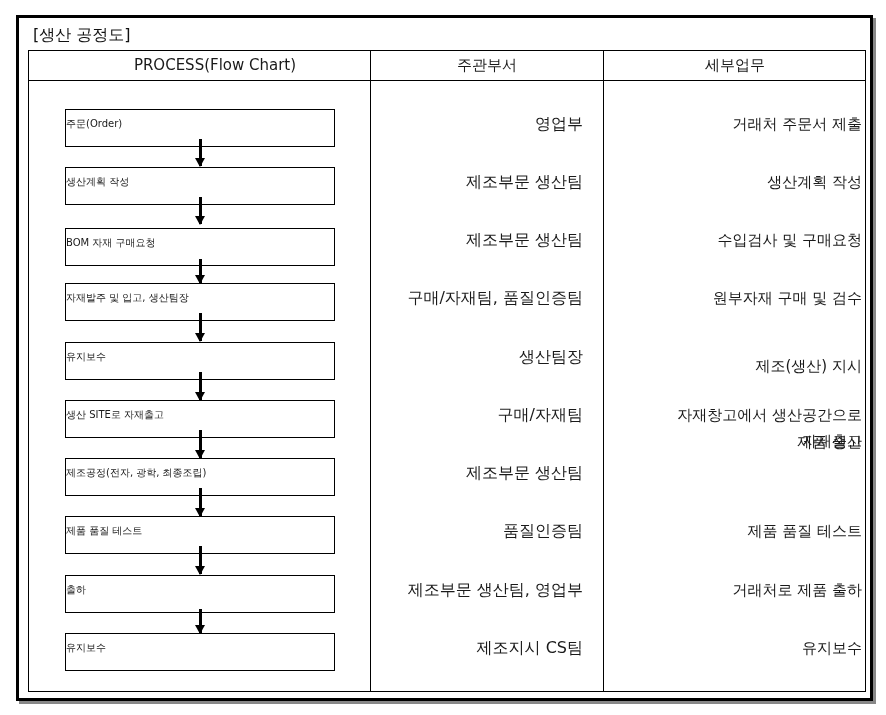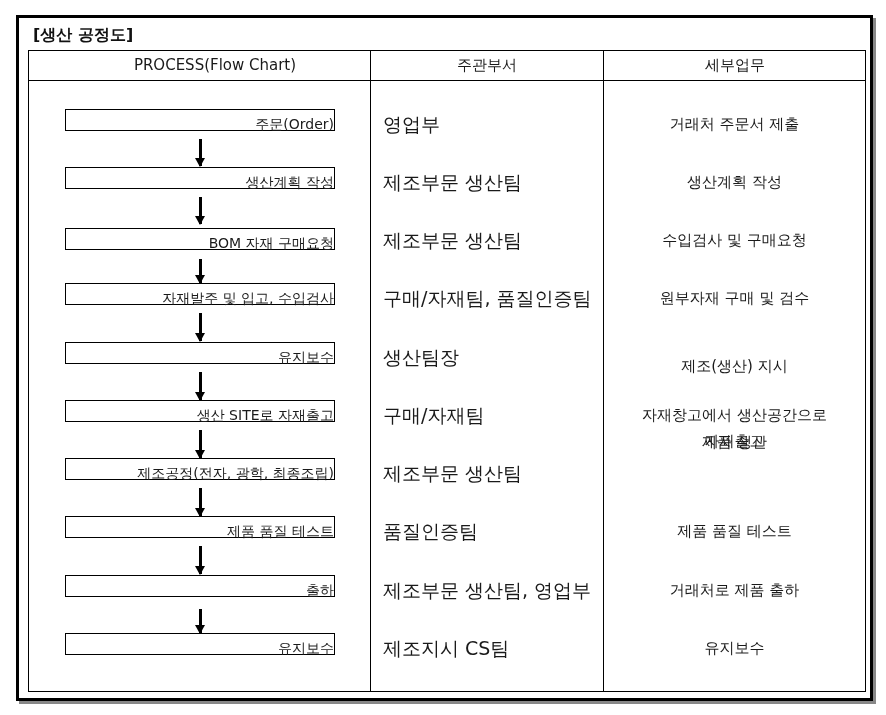--- a/index.html
+++ b/index.html
@@ -23,21 +23,21 @@
       height: 680px;
       border: 3px solid #000;
       box-shadow: 3px 3px 0 #888;
       box-sizing: content-box;
     }
     .title {
       position: absolute;
       left: 33px;
       top: 23px;
       font-size: 16px;
-      font-weight: bold;
+      font-weight: normal;
       letter-spacing: 0px;
       color: #111;
       line-height: 24px;
     }
     .grid {
       position: absolute;
       left: 28px;
       top: 50px;
       width: 838px;
       height: 642px;
@@ -64,26 +64,26 @@
       height: 30px;
       line-height: 30px;
       text-align: center;
       font-size: 15px;
       color: #1a1a1a;
     }
     .box {
       position: absolute;
       left: 65px;
       width: 270px;
-      height: 22px;
+      height: 38px;
       border: 1px solid #000;
       box-sizing: border-box;
-      text-align: right;
+      text-align: left;
       line-height: 28px;
-      font-size: 14px;
+      font-size: 10px;
       background: #fff;
       white-space: nowrap;
     }
     .arrow {
       position: absolute;
       left: 199px;
       width: 3px;
       background: #000;
     }
     .arrow::after {
@@ -92,32 +92,32 @@
       left: -4px;
       bottom: -1px;
       width: 0;
       height: 0;
       border-left: 5.5px solid transparent;
       border-right: 5.5px solid transparent;
       border-top: 9px solid #000;
     }
     .dept {
       position: absolute;
-      left: 383px;
+      left: 351px;
       width: 232px;
-      text-align: left;
-      font-size: 19px;
+      text-align: right;
+      font-size: 16px;
       line-height: 22px;
       white-space: nowrap;
     }
     .task {
       position: absolute;
       left: 607px;
       width: 255px;
-      text-align: center;
+      text-align: right;
       font-size: 15px;
       line-height: 26px;
       white-space: nowrap;
     }
   </style>
 </head>
 <body>
 
 <div class="frame"></div>
 
@@ -135,21 +135,21 @@
 <div>
   <div class="box" style="top:109px">주문(Order)</div>
   <div class="arrow" style="top:139px;height:27px"></div>
 
   <div class="box" style="top:167px">생산계획 작성</div>
   <div class="arrow" style="top:197px;height:27px"></div>
 
   <div class="box" style="top:228px">BOM 자재 구매요청</div>
   <div class="arrow" style="top:259px;height:24px"></div>
 
-  <div class="box" style="top:283px">자재발주 및 입고, 수입검사</div>
+  <div class="box" style="top:283px">자재발주 및 입고, 생산팀장</div>
   <div class="arrow" style="top:313px;height:28px"></div>
 
   <div class="box" style="top:342px">유지보수</div>
   <div class="arrow" style="top:372px;height:28px"></div>
 
   <div class="box" style="top:400px">생산 SITE로 자재출고</div>
   <div class="arrow" style="top:430px;height:28px"></div>
 
   <div class="box" style="top:458px">제조공정(전자, 광학, 최종조립)</div>
   <div class="arrow" style="top:488px;height:28px"></div>

